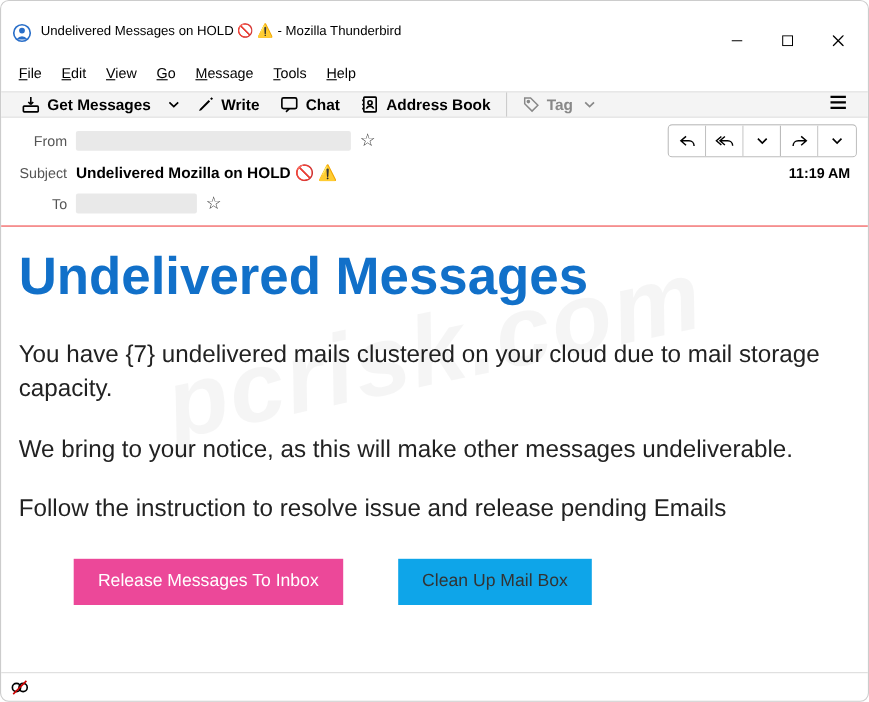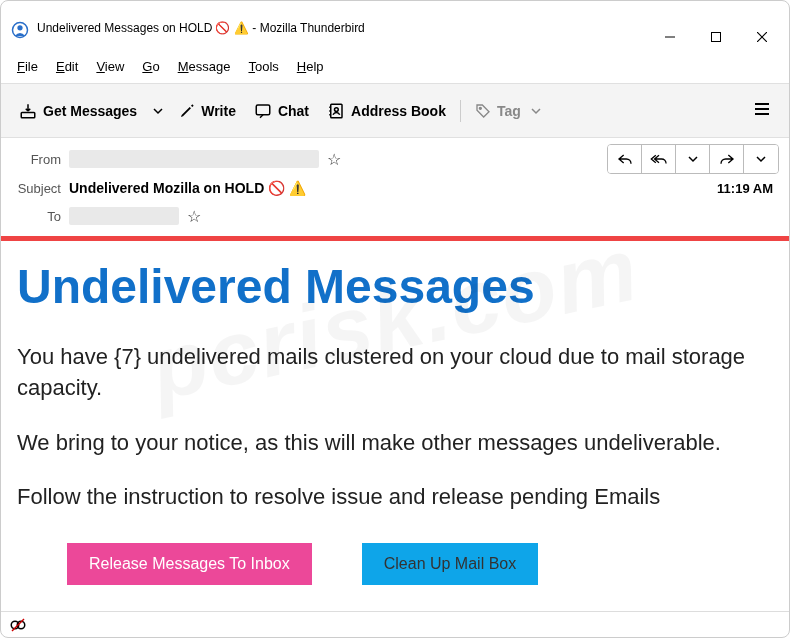--- a/index.html
+++ b/index.html
@@ -12,29 +12,29 @@
 .win-controls { display: flex; }
 .win-btn { width: 46px; height: 32px; display: flex; align-items: center; justify-content: center; }
 .win-btn svg { width: 10px; height: 10px; }
 
 
 .menubar { height: 26px; display: flex; align-items: flex-start; padding: 0 8px; gap: 2px; }
 .menu-item { padding: 2px 8px; font-size: 13px; cursor: default; }
 .menu-item .ul { text-decoration: underline; }
 
 
-.toolbar { height: 55px; background: #f4f4f4; border-top: 1px solid #e0e0e0; border-bottom: 1px solid #e0e0e0; display: flex; align-items: center; padding: 0 10px; gap: 2px; }
+.toolbar { height: 24px; background: #f4f4f4; border-top: 1px solid #e0e0e0; border-bottom: 1px solid #e0e0e0; display: flex; align-items: center; padding: 0 10px; gap: 2px; }
 .tool-btn { display: flex; align-items: center; gap: 6px; padding: 4px 8px; font-size: 14px; font-weight: 600; cursor: default; }
 .tool-sep { width: 1px; height: 22px; background: #ccc; margin: 0 4px; }
 .tool-drop { padding: 4px 6px; display:flex; align-items:center;}
 .toolbar-spacer { flex: 1; }
 .hamburger { padding: 4px 8px; }
 
 
-.header { padding: 6px 10px 6px 0; border-bottom: 5px solid #ef4444; }
+.header { padding: 6px 10px 6px 0; border-bottom: 1px solid #ef4444; }
 .header-row { display: flex; align-items: center; min-height: 28px; gap: 8px; }
 .header-label { width: 60px; text-align: right; font-size: 13px; color: #555; }
 .header-value { font-size: 14px; }
 .redacted { background: #e9e9e9; height: 18px; border-radius: 2px; }
 .subject-text { font-weight: 700; }
 .star { color: #333; font-size: 16px; cursor: default; }
 .time { margin-left: auto; font-size: 13px; padding-right: 6px; font-weight: bold; }
 .action-bar { display: flex; gap: 0; margin-left: auto; border: 1px solid #bbb; border-radius: 4px; overflow: hidden; }
 .action-btn { width: 34px; height: 28px; display: flex; align-items: center; justify-content: center; border-right: 1px solid #bbb; background: #fff; }
 .action-btn:last-child { border-right: none; }

